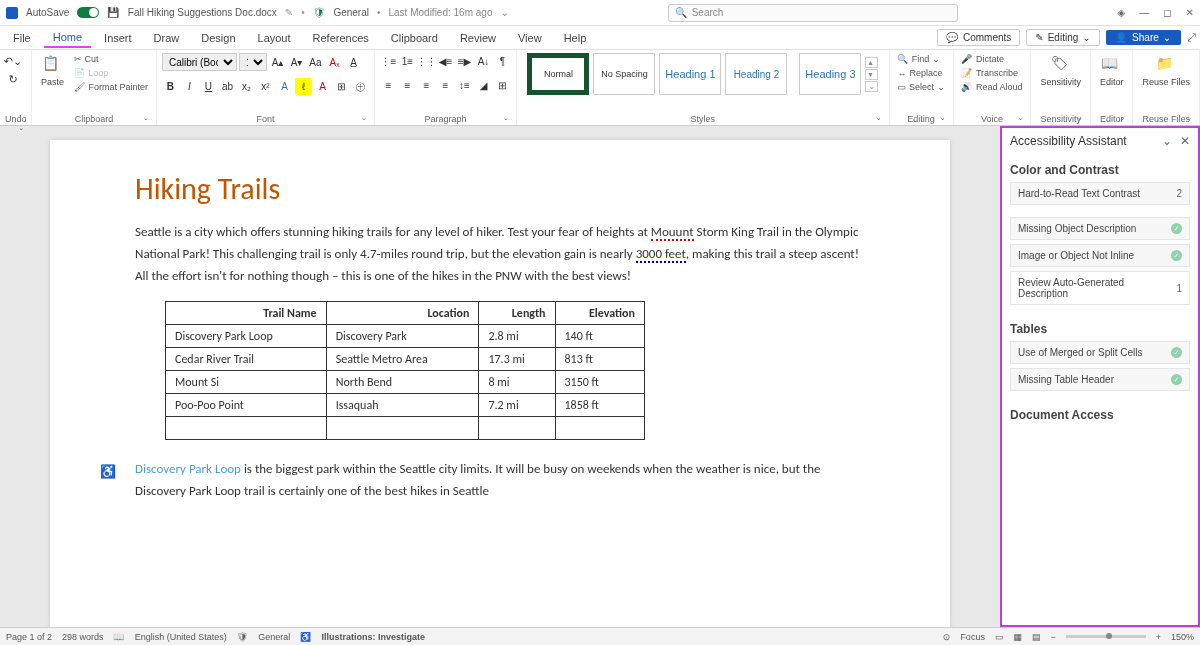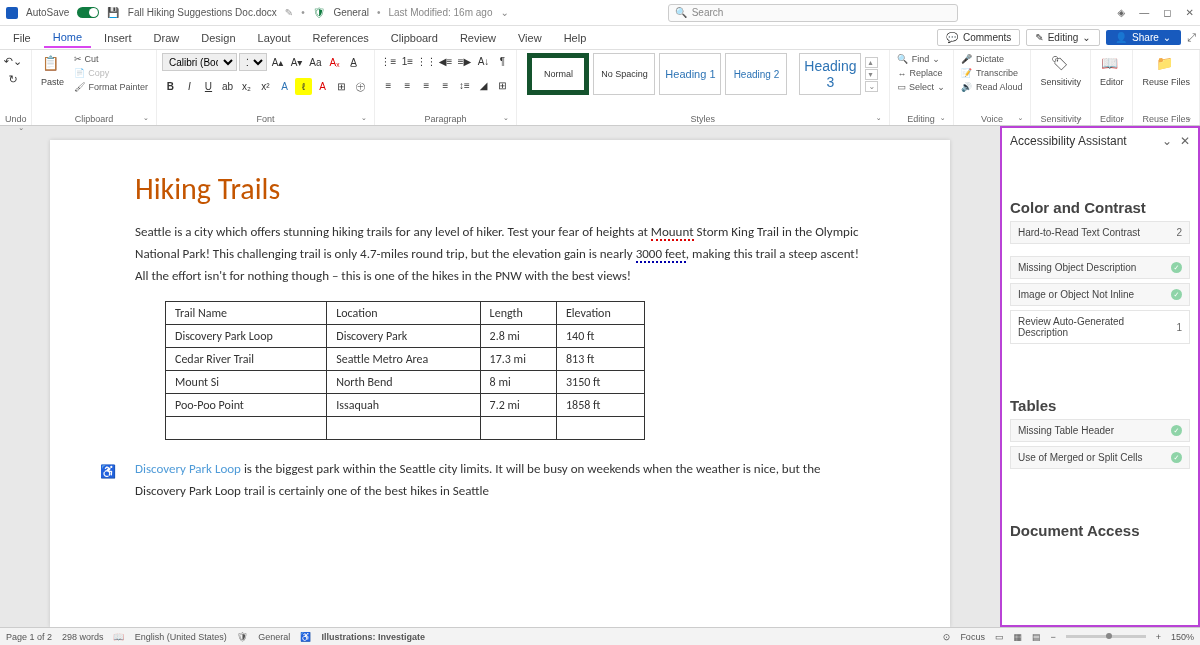--- a/index.html
+++ b/index.html
@@ -33,42 +33,42 @@
     
     .font-select { border: 1px solid #ccc; font-size: 10px; padding: 1px 2px; height: 18px; }
     .font-row { display: flex; gap: 2px; align-items: center; margin-bottom: 4px; }
     .fmt-btn { width: 17px; height: 17px; display: inline-flex; align-items: center; justify-content: center; font-size: 10px; cursor: pointer; border-radius: 2px; }
     
     .styles-grid { display: flex; gap: 4px; align-items: center; }
     .style-card { width: 62px; height: 42px; border: 1px solid #ccc; display: flex; align-items: center; justify-content: center; font-size: 9px; text-align: center; cursor: pointer; }
     .style-card.selected { border: 5px solid #14532d; }
     .heading1 { color: #2e74b5; font-size: 11px; }
     .heading2 { color: #2e74b5; font-size: 10px; }
-    .heading3 { color: #2e74b5; font-size: 14px; margin-left: 8px; }
+    .heading3 { color: #2e74b5; font-size: 11px; margin-left: 8px; }
     
     .main-area { display: flex; height: calc(100vh - 144px); }
     .document-area { flex: 1; background: #e8e8e8; display: flex; justify-content: center; overflow: hidden; padding-top: 14px; }
     .page { width: 900px; background: #fff; padding: 30px 85px; box-shadow: 0 0 4px rgba(0,0,0,0.15); font-family: Calibri, sans-serif; color: #333; }
     .doc-title { color: #c45500; font-size: 30px; font-weight: 400; margin-bottom: 14px; }
     .doc-para { font-size: 13px; line-height: 1.7; margin-bottom: 14px; }
     .spell-err { border-bottom: 2px dotted #d00; }
     .grammar-mark { border-bottom: 2px dotted #00a; }
     
     .doc-table { border-collapse: collapse; margin: 8px 30px 18px; width: 480px; }
     .doc-table td { border: 1px solid #333; padding: 4px 9px; font-size: 12px; }
-    .doc-table tr:first-child td { font-weight: 400; }
+    .doc-table tr:first-child td { font-weight: 700; text-align: right; }
     
     .subheading { color: #4f9bd8; font-size: 13px; font-weight: 400; }
     .access-icon-inline { width: 12px; height: 12px; display: inline-block; margin-right: 4px; color: #999; }
     
     .side-panel { width: 200px; background: #fff; border: 2px solid #b942d6; display: flex; flex-direction: column; font-size: 10px; }
     .panel-header { display: flex; align-items: center; padding: 6px 8px; font-size: 12px; color: #333; }
     .panel-header-icons { margin-left: auto; display: flex; gap: 8px; color: #666; }
     .panel-section { padding: 4px 8px; }
-    .panel-section-title { font-weight: 600; color: #444; padding: 5px 0; font-size: 15px; margin-top: 36px; }
+    .panel-section-title { font-weight: 600; color: #444; padding: 5px 0; font-size: 12px; }
     .panel-item { background: #f7f7f7; border: 1px solid #e5e5e5; padding: 5px 7px; margin-bottom: 4px; display: flex; align-items: center; justify-content: space-between; cursor: pointer; font-size: 10px; color: #444; }
     .panel-item.white { background: #fff; }
     .panel-check { width: 11px; height: 11px; border-radius: 50%; background: #8fd4a8; display: inline-flex; align-items: center; justify-content: center; font-size: 7px; color: #fff; }
     .panel-count { color: #666; font-size: 10px; }
     
     .statusbar { height: 18px; background: #f3f3f3; border-top: 1px solid #ccc; display: flex; align-items: center; padding: 0 6px; font-size: 9px; color: #555; gap: 10px; }
     .statusbar-right { margin-left: auto; display: flex; align-items: center; gap: 10px; }
     .zoom-slider { width: 80px; height: 3px; background: #ccc; position: relative; }
     .zoom-slider::after { content: ''; width: 6px; height: 6px; background: #888; position: absolute; left: 50%; top: -2px; border-radius: 50%; }
   </style>
@@ -131,21 +131,21 @@
     <div class="ribbon-label">Undo</div>
   </div>
   <div class="ribbon-group">
     <div class="ribbon-controls">
       <div class="ribbon-btn-lg">
           <span class="ribbon-icon-lg">📋</span>
           <span>Paste</span>
         </div>
       <div class="ribbon-small-stack">
         <div class="ribbon-small">✂ <span>Cut</span></div>
-        <div class="ribbon-small" style="color:#bbb">📄 <span>Copy</span></div>
+        <div class="ribbon-small" style="color:#bbb">📄 <span>Loop</span></div>
         <div class="ribbon-small">🖌 <span>Format Painter</span></div>
       </div>
     </div>
     <div class="ribbon-label">Clipboard</div>
   </div>
   <div class="ribbon-group">
     <div class="ribbon-controls" style="flex-direction:column">
       <div class="font-row">
         <select class="font-select" style="width:75px"><option>Calibri (Body)</option></select>
         <select class="font-select" style="width:28px"><option>11</option></select>
@@ -356,25 +356,25 @@
             <span class="panel-check">✓</span>
           </div>
           <div class="panel-item white">
             <span>Review Auto-Generated Description</span>
             <span class="panel-count">1</span>
           </div>
         </div>
         <div class="panel-section">
           <div class="panel-section-title">Tables</div>
           <div class="panel-item">
+            <span>Use of Merged or Split Cells</span>
+            <span class="panel-check">✓</span>
+          </div>
+          <div class="panel-item">
             <span>Missing Table Header</span>
-            <span class="panel-check">✓</span>
-          </div>
-          <div class="panel-item">
-            <span>Use of Merged or Split Cells</span>
             <span class="panel-check">✓</span>
           </div>
         </div>
         <div class="panel-section">
           <div class="panel-section-title">Document Access</div>
         </div>
       </div>
   </div>
 </div>
 

